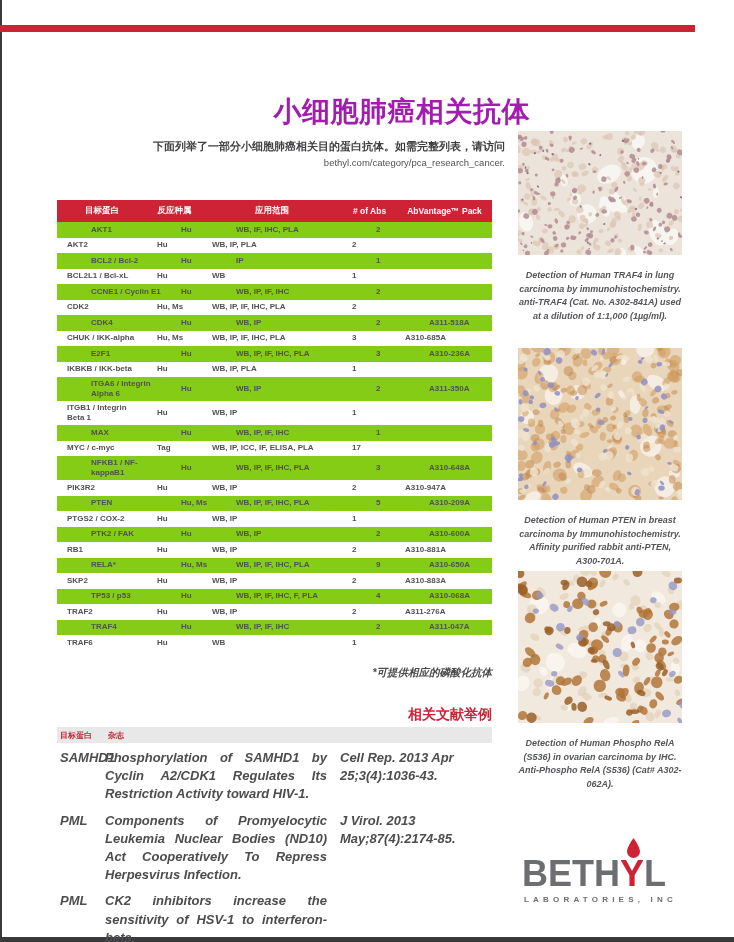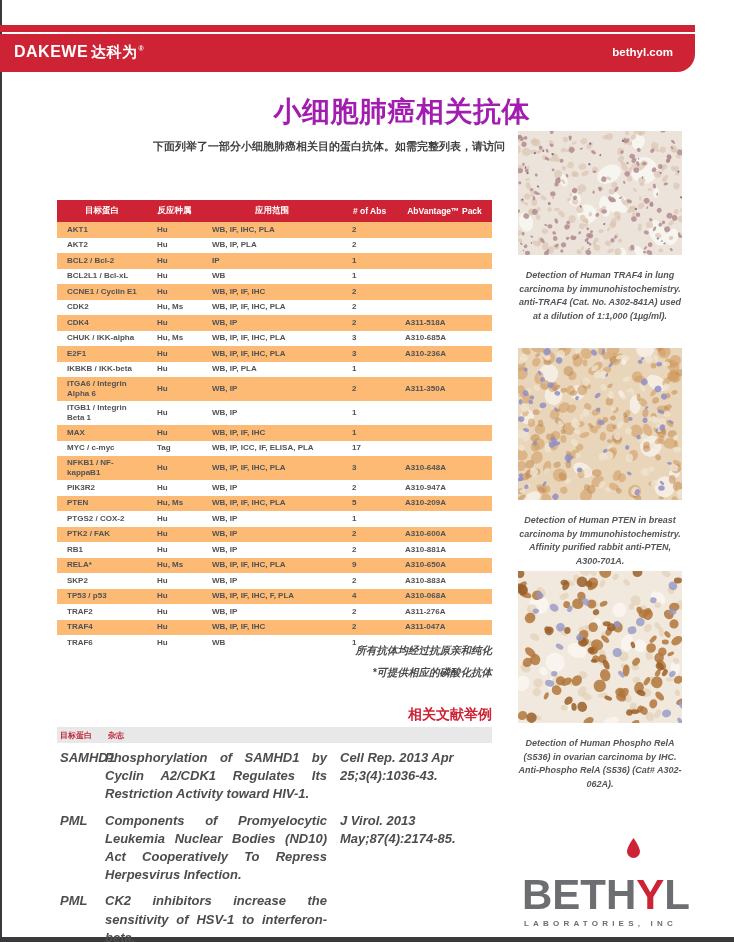--- a/index.html
+++ b/index.html
@@ -23,21 +23,21 @@
   .intro1{position:absolute;left:57px;top:139px;width:448px;text-align:right;
           font-size:11px;font-weight:700;color:#3f3f41;}
   .intro2{position:absolute;left:57px;top:157px;width:448px;text-align:right;
           font-size:9.5px;color:#515254;}
   
   .abt{position:absolute;left:57px;top:200px;width:435px;}
   .abt-head{display:grid;grid-template-columns:90px 55px 140px 55px 95px;background:#cd2335;
             color:#fff;font-weight:700;font-size:8.5px;height:22px;}
   .abt-head .hc{display:flex;align-items:center;justify-content:center;}
   .abt-row{display:grid;grid-template-columns:90px 55px 140px 55px 95px;}
-  .abt-row.shaded{background:#fdba74;}
+  .abt-row.shaded{background:#84cc16;padding-left:24px;}
   .abt-row .c{padding:2px 4px 2px 10px;display:flex;align-items:center;min-height:15.5px;
               box-sizing:border-box;font-size:8px;font-weight:700;color:#515254;line-height:1.25;}
   .abt-row .c.pack{padding-left:8px;}
   
   .note1{position:absolute;left:57px;top:644px;width:435px;text-align:right;
          font-size:10.5px;font-style:italic;font-weight:600;color:#4b4b4d;}
   .note2{position:absolute;left:57px;top:666px;width:435px;text-align:right;
          font-size:10.5px;font-style:italic;font-weight:600;color:#4b4b4d;}
   
   .ref-heading{position:absolute;left:57px;top:706px;width:435px;text-align:right;
@@ -54,46 +54,39 @@
   .ref-row .c.title{text-align:justify;padding-right:10px;}
   .ref-row .c.journal{padding-left:3px;}
   
   .figure{position:absolute;left:518px;width:164px;}
   .fig-img{width:164px;display:block;border:0;}
   .fig-caption{margin-top:14px;font-size:9px;font-style:italic;font-weight:600;
                color:#55565a;line-height:1.5;text-align:center;}
   
   .blogo{position:absolute;left:522px;top:838px;width:160px;}
   .bdrop{position:absolute;left:104px;top:0;}
-  .bname{margin-top:36px;font-size:42px;font-weight:800;color:#6d6e71;letter-spacing:0px;
+  .bname{margin-top:18px;font-size:36px;font-weight:800;color:#6d6e71;letter-spacing:0px;
          line-height:1;}
   .bname .red{color:#cd2335;}
   .bsub{margin-top:3px;font-size:8px;font-weight:600;color:#6d6e71;letter-spacing:4.2px;
         padding-left:2px;white-space:nowrap;}
 </style>
 </head>
 <body>
 
 <div class="page">
 
   <div class="edge-left"></div>
   <div class="edge-bottom"></div>
 
   <div class="stripe"></div>
-  <div class="banner">
-    <div class="dakewe">
-      <span>DAKEWE</span>
-        <span class="cn">达科为</span>
-        <span class="reg">®</span>
-    </div>
-    <div class="site">bethyl.com</div>
-  </div>
 
   <div class="doc-title">小细胞肺癌相关抗体</div>
   <div class="intro1">下面列举了一部分小细胞肺癌相关目的蛋白抗体。如需完整列表，请访问</div>
+  <div class="intro2">bethyl.com/category/pca_research_cancer.</div>
 
   <div class="abt">
     <div class="abt-head">
       <div class="hc">目标蛋白</div>
       <div class="hc">反应种属</div>
       <div class="hc">应用范围</div>
       <div class="hc"># of Abs</div>
       <div class="hc">AbVantage™ Pack</div>
     </div>
     <div id="abt-body">
@@ -275,21 +268,20 @@
         <div class="abt-row">
           <div class="c">TRAF6</div>
           <div class="c">Hu</div>
           <div class="c">WB</div>
           <div class="c">1</div>
           <div class="c pack"></div>
         </div>
       </div>
   </div>
 
-  <div class="note1">所有抗体均经过抗原亲和纯化</div>
   <div class="note2">*可提供相应的磷酸化抗体</div>
 
   <div class="ref-heading">相关文献举例</div>
   <div class="refs">
     <div class="ref-head">
       <div class="hc p1">目标蛋白</div>
       <div class="hc p3">杂志</div>
     </div>
     <div id="ref-body">
         <div class="ref-row">

